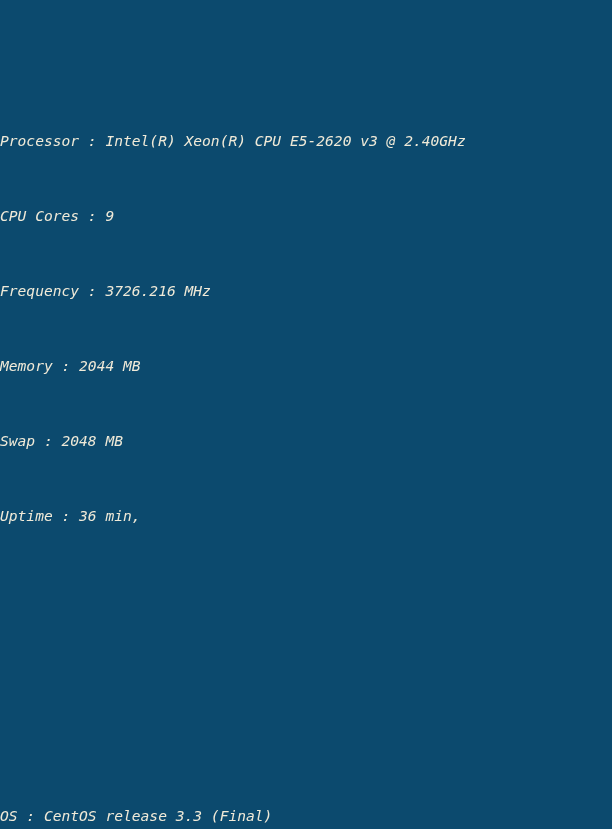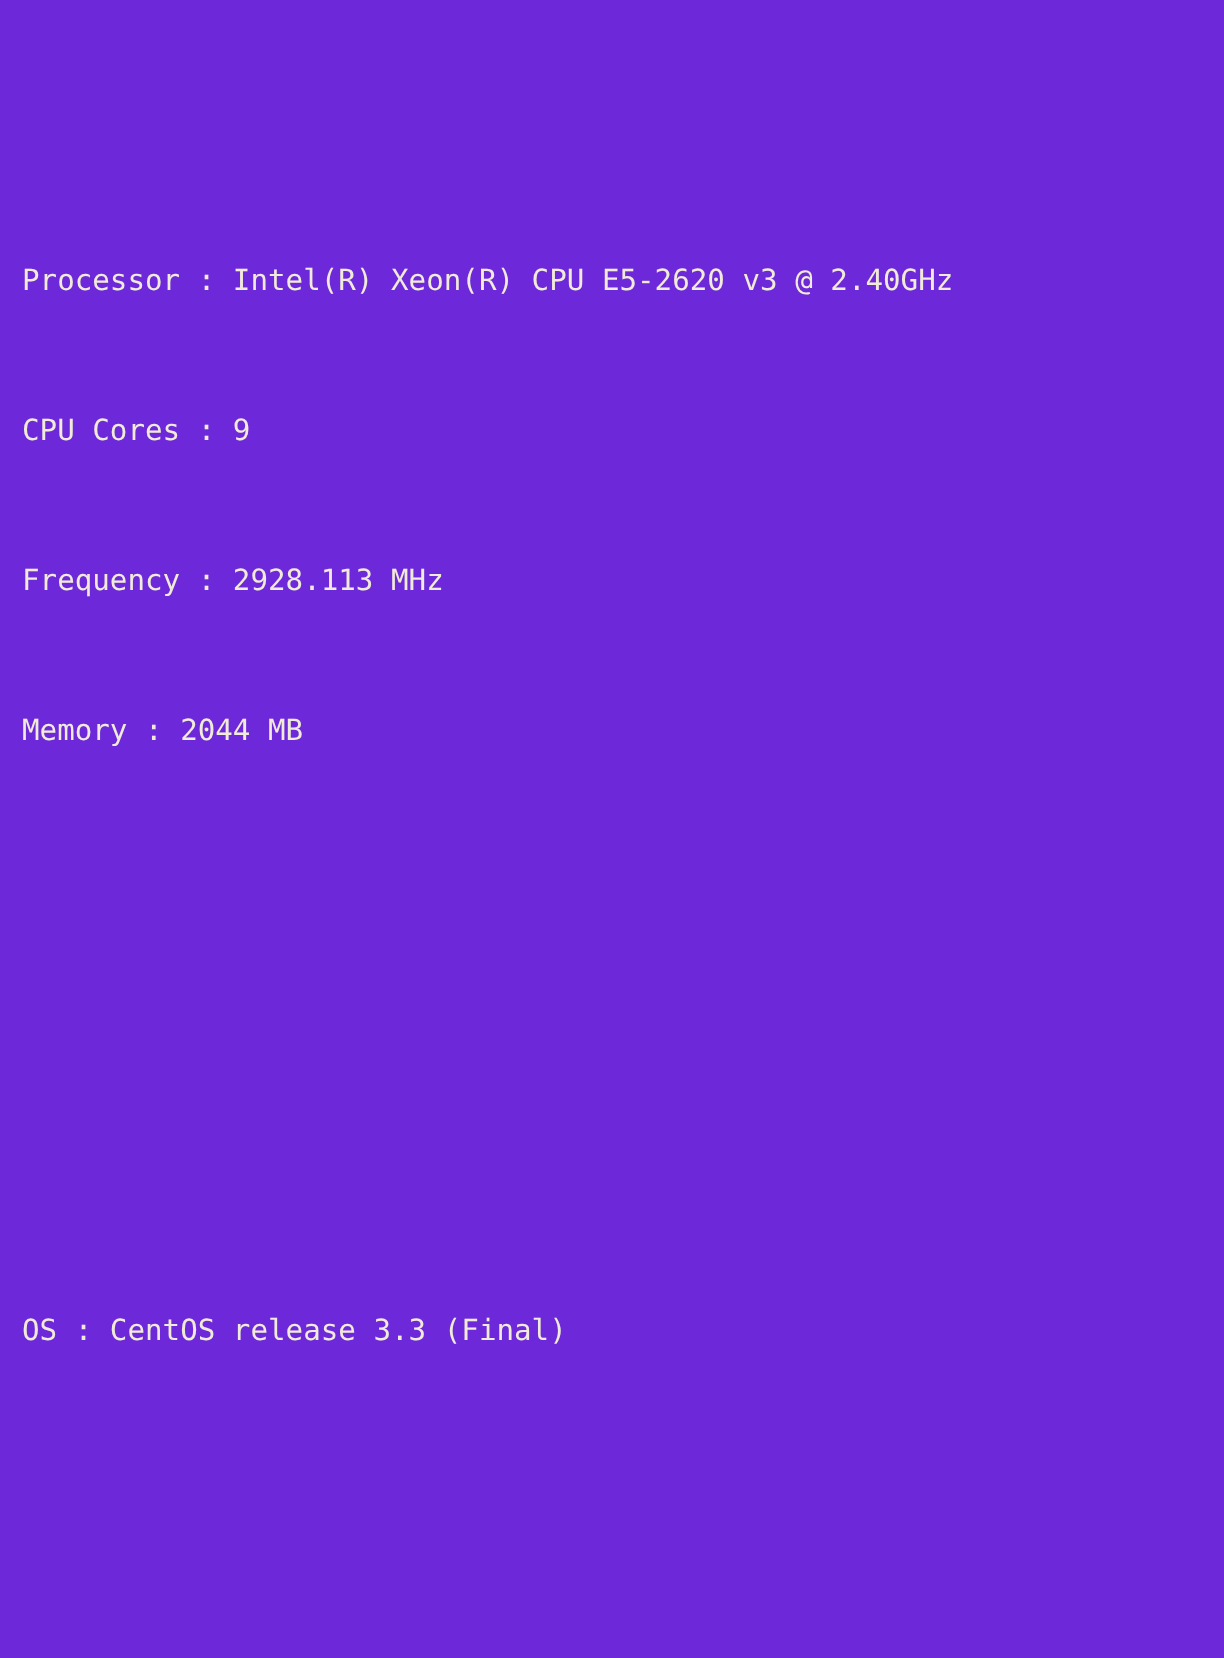--- a/index.html
+++ b/index.html
@@ -9,29 +9,30 @@
     background: #4a4a4a;
   }
   body {
     width: 612px;
     height: 829px;
     overflow: hidden;
   }
   #terminal {
     width: 612px;
     height: 829px;
-    background: #6d28d9;
+    background: #0c4a6e;
     box-sizing: border-box;
-    padding: 3px 0 0 11px;
+    padding: 3px 0 0 0;
     font-family: "DejaVu Sans Mono", "Liberation Mono", monospace;
     font-size: 14.6px;
     line-height: 25px;
     color: #f0ead8;
     white-space: pre;
     letter-spacing: 0px;
+    font-style: italic;
     -webkit-font-smoothing: antialiased;
   }
   .line {
     height: 25px;
     line-height: 25px;
     white-space: pre;
     font-family: "DejaVu Sans Mono", "Liberation Mono", monospace;
   }
   .blank {
     height: 25px;
@@ -42,22 +43,24 @@
   }
 </style>
 </head>
 <body>
 
 <div id="terminal">
 
   <div class="block">
     <div class="line">Processor : Intel(R) Xeon(R) CPU E5-2620 v3 @ 2.40GHz</div>
     <div class="line">CPU Cores : 9</div>
-    <div class="line">Frequency : 2928.113 MHz</div>
+    <div class="line">Frequency : 3726.216 MHz</div>
     <div class="line">Memory : 2044 MB</div>
+    <div class="line">Swap : 2048 MB</div>
+    <div class="line">Uptime : 36 min,</div>
   </div>
 
   <div class="blank">&nbsp;</div>
 
   <div class="block">
     <div class="line">OS : CentOS release 3.3 (Final)</div>
     
     
   </div>
 

